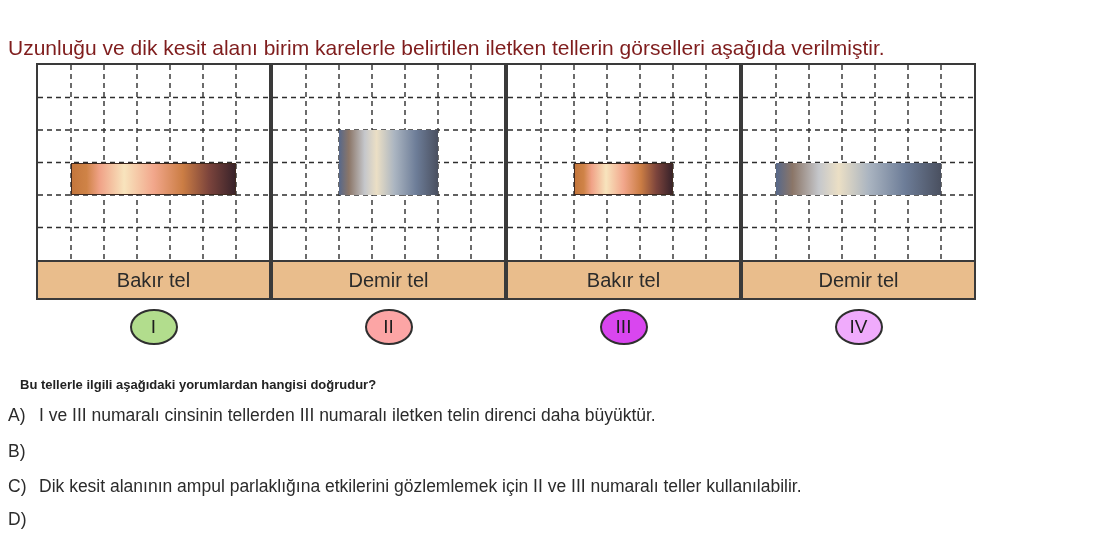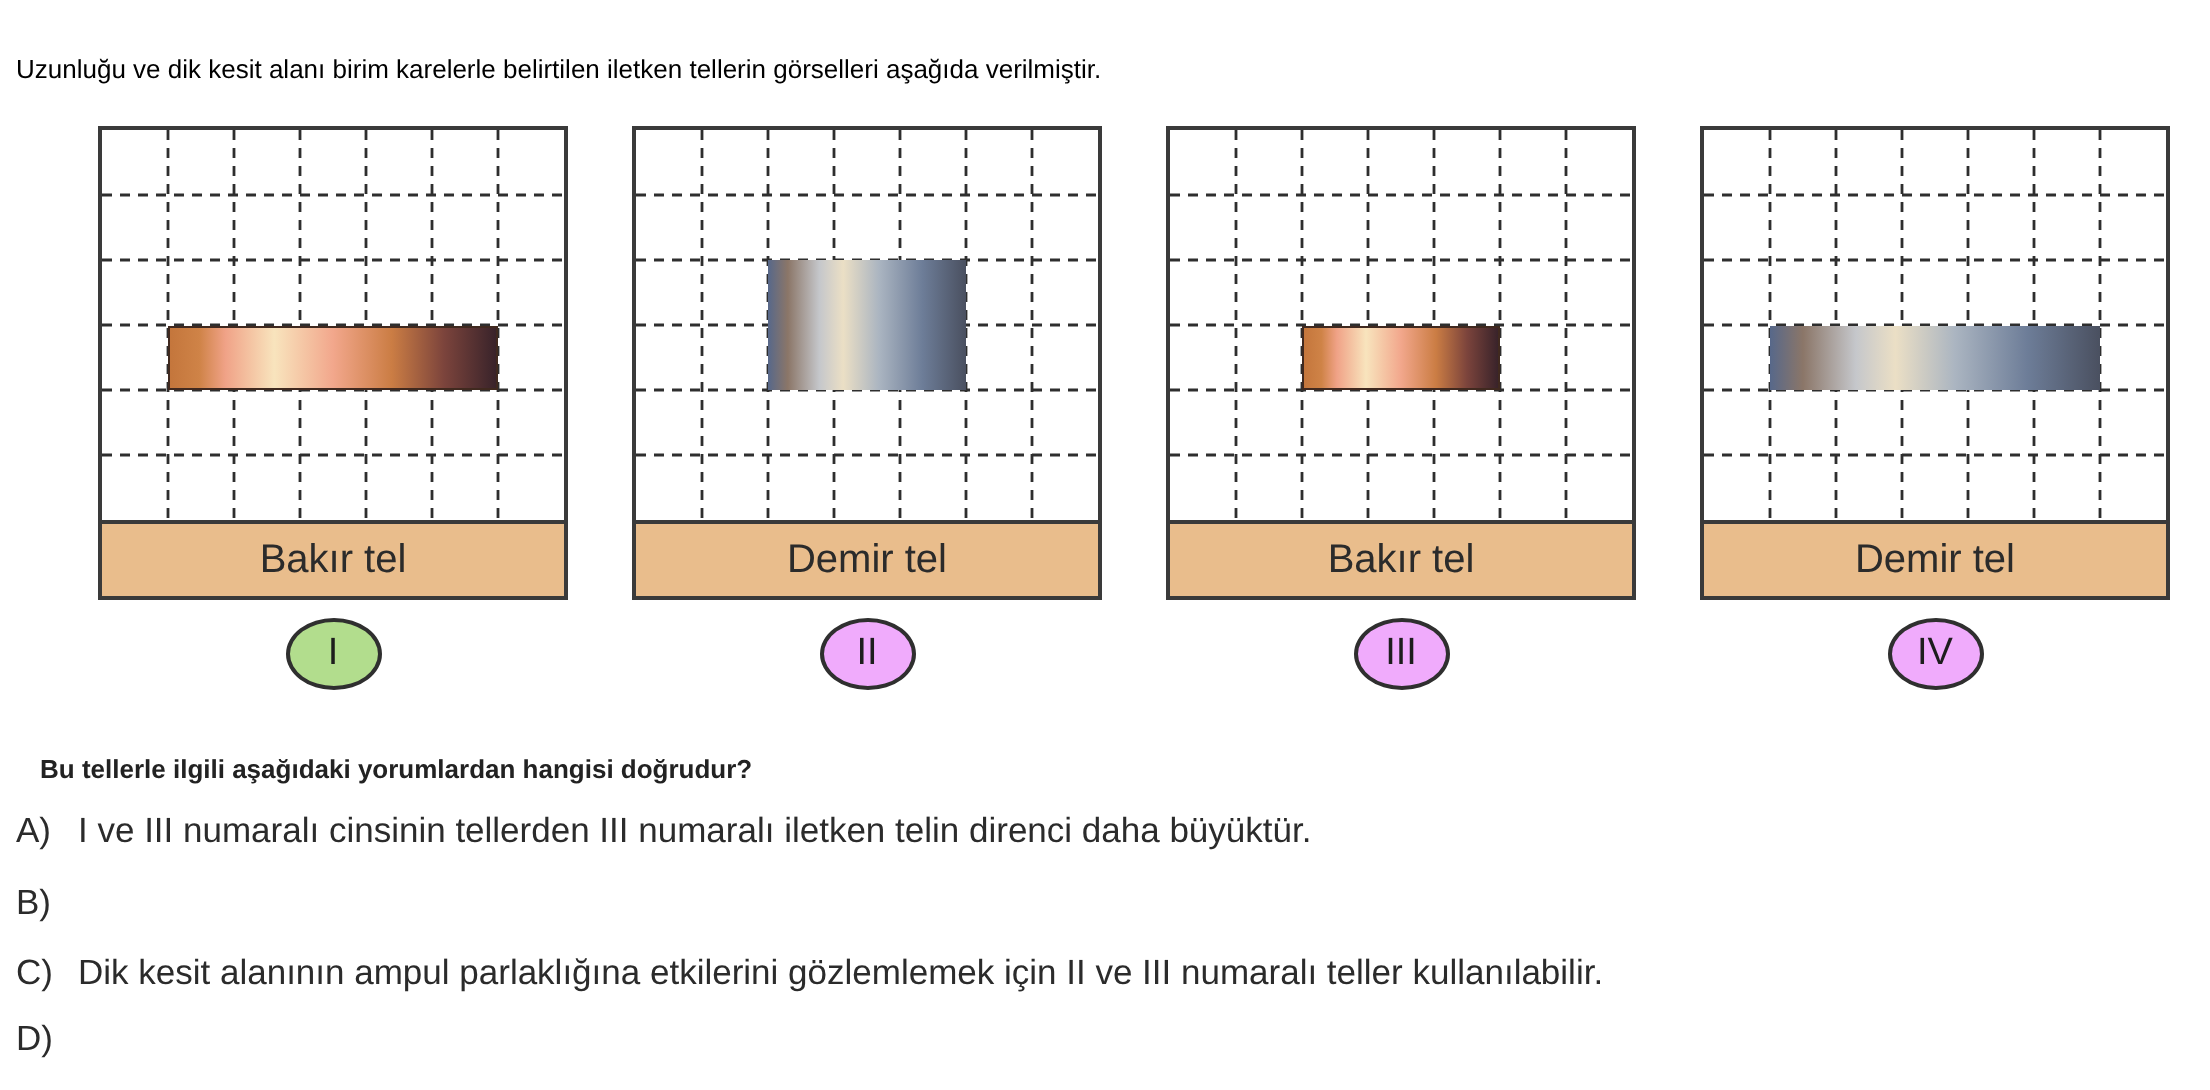--- a/index.html
+++ b/index.html
@@ -3,25 +3,25 @@
 <meta charset="utf-8">
 <style>
   html,body{margin:0;padding:0;}
   body{
     width:1105px;height:545px;background:#ffffff;
     font-family:"Liberation Sans", sans-serif;color:#2b2b2b;
     position:relative;overflow:hidden;
   }
   .intro{
     position:absolute;left:8px;top:14px;width:1090px;
-    font-size:13px;line-height:1.25;color:#000000;
+    font-size:21px;line-height:1.25;color:#7f1d1d;
   }
   .panels{
-    position:absolute;left:49px;top:63px;
-    display:flex;gap:32px;
+    position:absolute;left:36px;top:63px;
+    display:flex;
   }
   .panel{width:235px;display:flex;flex-direction:column;}
   .grid{
     position:relative;width:235px;height:199px;
     border:2px solid #3a3a3a;box-sizing:border-box;background:#ffffff;
   }
   .gridlines{position:absolute;left:0;top:0;width:231px;height:195px;}
   .gridlines line{stroke:#2e2e2e;stroke-width:1.4;stroke-dasharray:5 4;}
   .wire{position:absolute;box-sizing:border-box;}
   .materialbox{
@@ -94,21 +94,21 @@
             <line x1="0" y1="97.5" x2="231" y2="97.5"></line>
             <line x1="0" y1="130.0" x2="231" y2="130.0"></line>
             <line x1="0" y1="162.5" x2="231" y2="162.5"></line>
           </svg>
         <div class="wire" id="wire-1" style="left: 66px; top: 65px; width: 99px; height: 65px; background: linear-gradient(90deg, rgb(87, 104, 138) 0%, rgb(139, 118, 104) 10%, rgb(197, 199, 203) 26%, rgb(235, 223, 197) 38%, rgb(171, 181, 193) 56%, rgb(109, 125, 152) 78%, rgb(74, 80, 96) 100%);"></div>
       </div>
       <div class="materialbox" style="background: rgb(233, 189, 140);">
         <span>Demir tel</span>
       </div>
       <div class="badgewrap">
-        <span class="badge" style="background: #f0abfc;">II</span>
+        <span class="badge" style="background: #fca5a5;">II</span>
       </div>
     </div>
 
     <div class="panel">
       <div class="grid">
         <svg class="gridlines" viewBox="0 0 231 195" preserveAspectRatio="none">
             <line x1="33.0" y1="0" x2="33.0" y2="195"></line>
             <line x1="66.0" y1="0" x2="66.0" y2="195"></line>
             <line x1="99.0" y1="0" x2="99.0" y2="195"></line>
             <line x1="132.0" y1="0" x2="132.0" y2="195"></line>
@@ -119,21 +119,21 @@
             <line x1="0" y1="97.5" x2="231" y2="97.5"></line>
             <line x1="0" y1="130.0" x2="231" y2="130.0"></line>
             <line x1="0" y1="162.5" x2="231" y2="162.5"></line>
           </svg>
         <div class="wire" id="wire-2" style="left: 66px; top: 97.5px; width: 99px; height: 32.5px; background: linear-gradient(90deg, rgb(196, 118, 60) 0%, rgb(207, 131, 71) 9%, rgb(240, 162, 135) 17%, rgb(248, 228, 189) 32%, rgb(242, 167, 140) 50%, rgb(203, 125, 68) 68%, rgb(124, 68, 60) 84%, rgb(57, 35, 42) 100%); border: 1.5px solid rgb(64, 41, 31);"></div>
       </div>
       <div class="materialbox" style="background: rgb(233, 189, 140);">
         <span>Bakır tel</span>
       </div>
       <div class="badgewrap">
-        <span class="badge" style="background: #f0abfc;">III</span>
+        <span class="badge" style="background: #d946ef;">III</span>
       </div>
     </div>
 
     <div class="panel">
       <div class="grid">
         <svg class="gridlines" viewBox="0 0 231 195" preserveAspectRatio="none">
             <line x1="33.0" y1="0" x2="33.0" y2="195"></line>
             <line x1="66.0" y1="0" x2="66.0" y2="195"></line>
             <line x1="99.0" y1="0" x2="99.0" y2="195"></line>
             <line x1="132.0" y1="0" x2="132.0" y2="195"></line>

